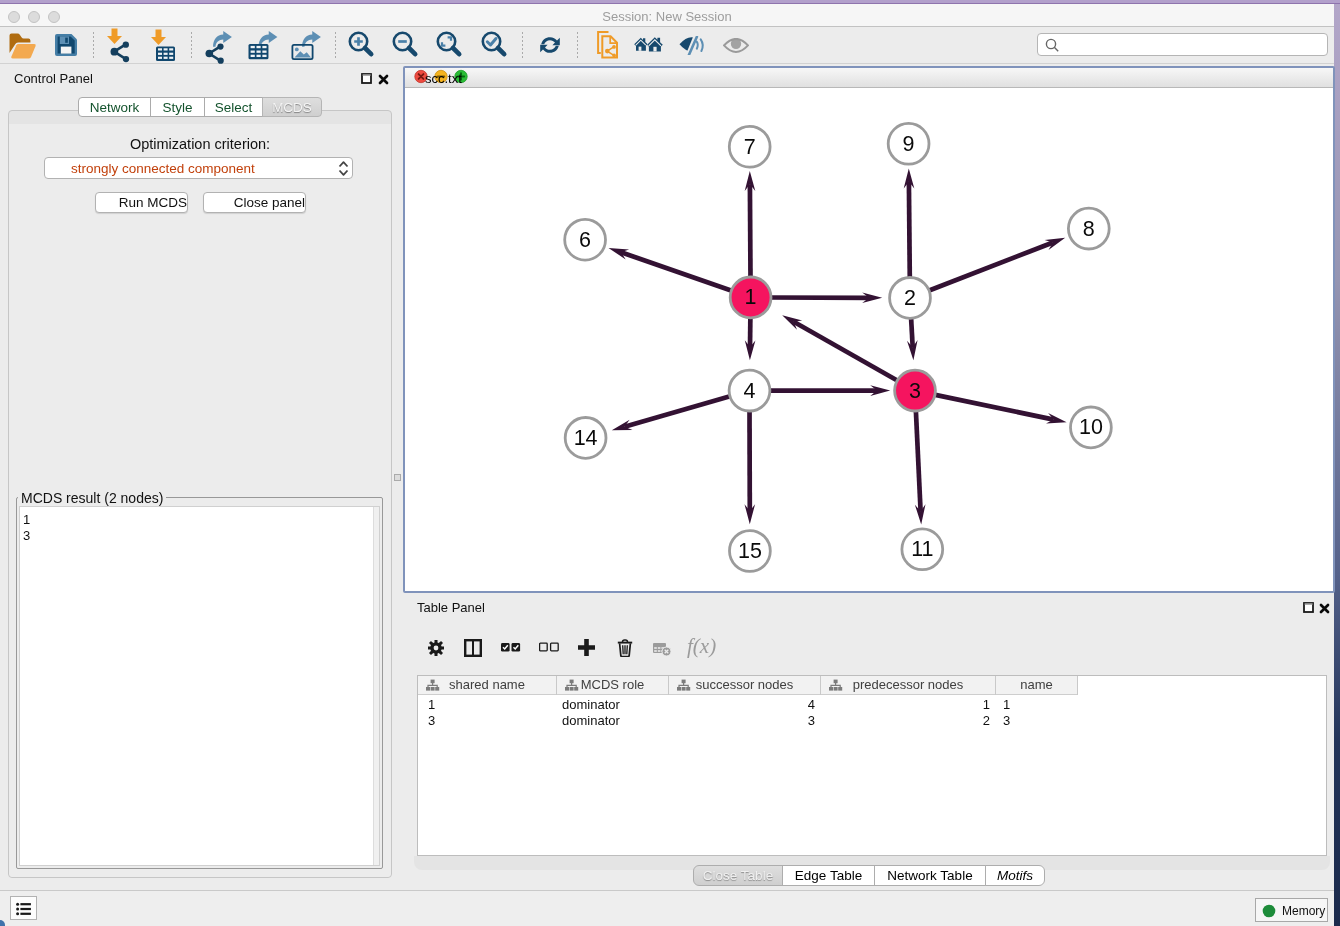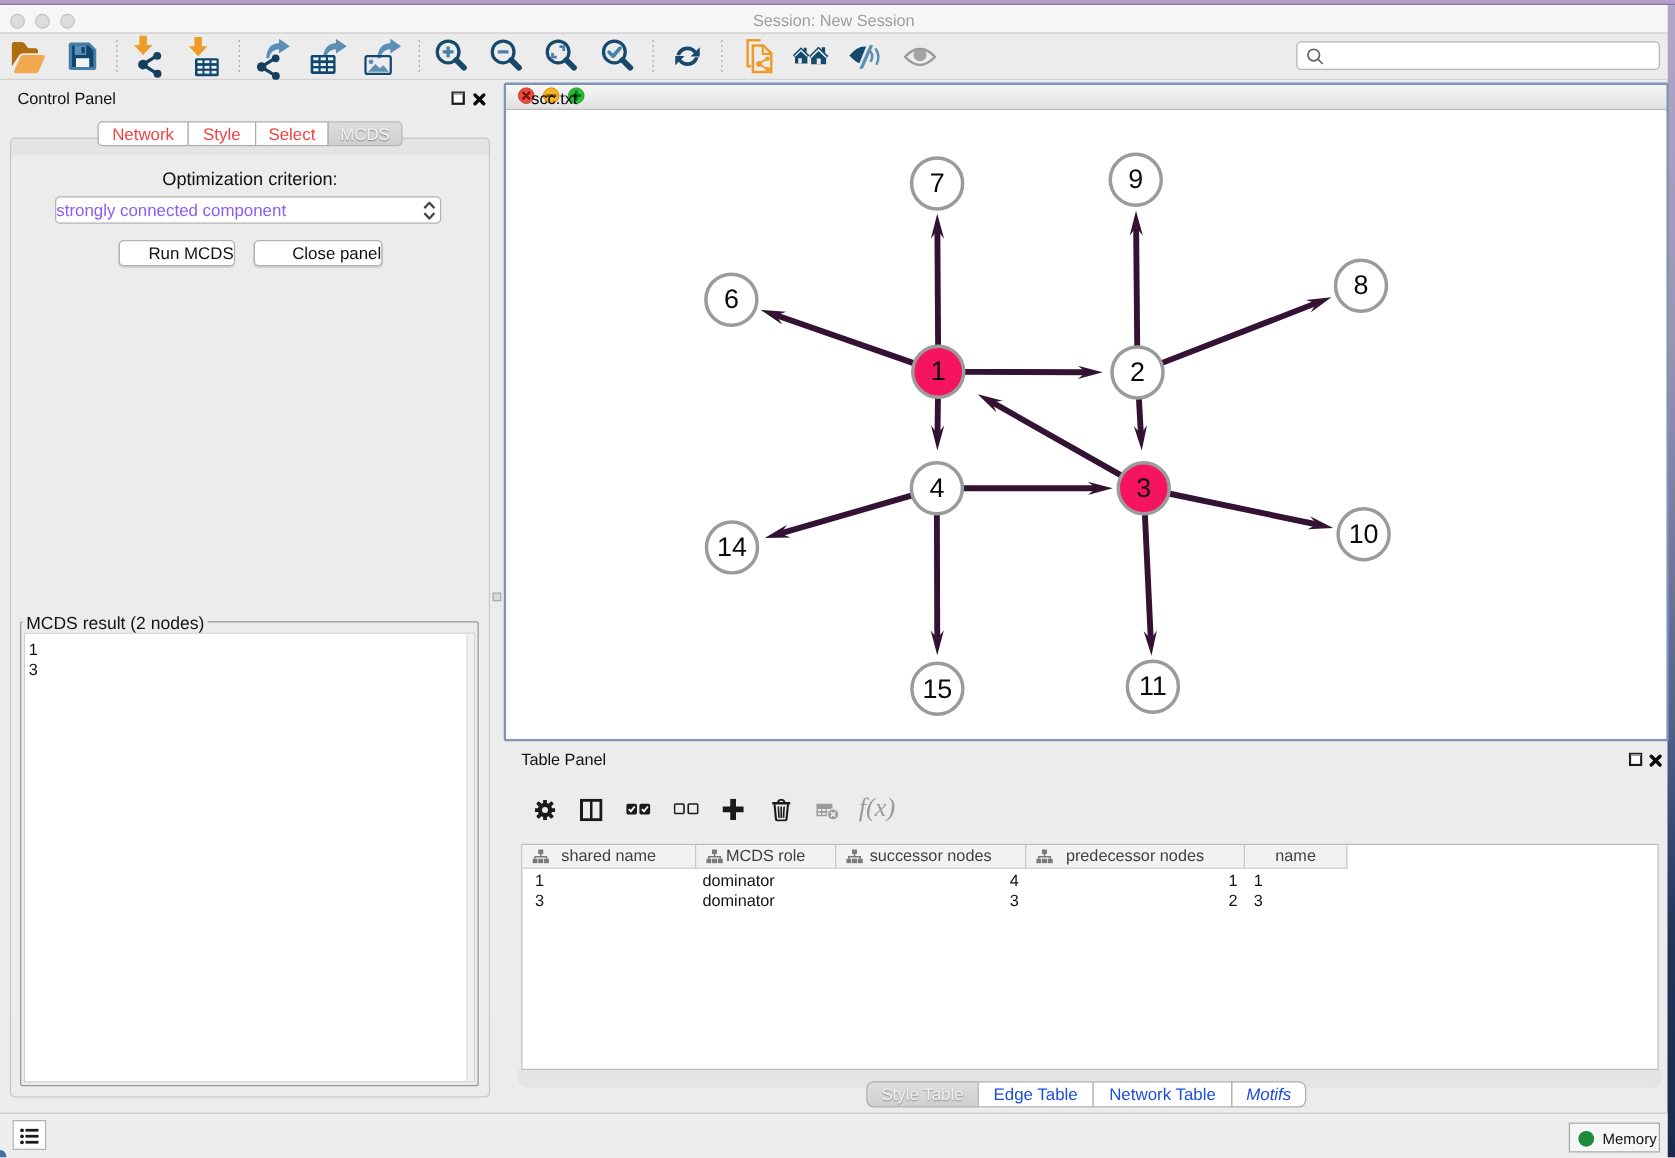--- a/index.html
+++ b/index.html
@@ -21,23 +21,23 @@
   #toolbar { left:0; top:27px; width:1334px; height:37px; background:#ececec; border-bottom:1px solid #d2d2d2; }
   .tb-sep { position:absolute; top:5px; height:26px; width:1px;
     background-image:linear-gradient(#aaa 50%, rgba(255,255,255,0) 50%); background-size:1px 4px; }
   #search { position:absolute; left:1037px; top:33px; width:291px; height:23px; background:#fff; border:1px solid #b5b5b5; border-radius:4px; }
 
   
   #cpanel-title { left:14px; top:71px; font-size:13px; color:#111; }
   #cp-box { left:8px; top:110px; width:384px; height:768px; background:#e4e4e4; border:1px solid #c6c6c6; border-radius:4px; }
   #cp-inner { left:9px; top:124px; width:382px; height:753px; background:#ececec; border-radius:0 0 4px 4px; }
   #cp-tabs { left:78px; top:97px; height:20px; }
-  .cptab { position:absolute; top:0; height:20px; background:#fff; border:1px solid #ababab; font-size:13.5px; color:#ef4444; text-align:center; line-height:19px; }
+  .cptab { position:absolute; top:0; height:20px; background:#fff; border:1px solid #ababab; font-size:13.5px; color:#14532d; text-align:center; line-height:19px; }
   #opt-label { left:0; top:136px; width:400px; text-align:center; font-size:14.5px; color:#111; }
-  #combo { left:44px; top:157px; width:309px; height:22px; background:#fff; border:1px solid #b2b2b2; border-radius:4px; font-size:13.5px; color:#8b5cf6; line-height:21px; }
+  #combo { left:44px; top:157px; width:309px; height:22px; background:#fff; border:1px solid #b2b2b2; border-radius:4px; font-size:13.5px; color:#c2410c; line-height:21px; padding-left:26px; }
   .btn { position:absolute; height:21px; background:#fff; border:1px solid #b2b2b2; border-radius:4px; font-size:13.5px; color:#111; text-align:right; line-height:20px; box-shadow:0 1px 1px rgba(0,0,0,0.12); }
   #fieldset { left:16px; top:497px; width:367px; height:372px; border:1px solid #989898; border-radius:2px; }
   #fs-legend { left:18px; top:490px; background:#ececec; padding:0 3px; font-size:14px; color:#111; }
   #fs-white { left:19px; top:506px; width:361px; height:360px; background:#fff; border:1px solid #d0d0d0; }
   #fs-scroll { left:373px; top:507px; width:6px; height:358px; background:#f0f0f0; border-left:1px solid #ddd; }
 
   
   .split-handle { position:absolute; width:7px; height:7px; background:#dcdcdc; border:1px solid #aaa; }
 
   
@@ -47,21 +47,21 @@
 
   
   #tp-title { left:417px; top:600px; font-size:13px; color:#111; }
   #tablewrap { left:417px; top:675px; width:910px; height:181px; background:#fff; border:1px solid #bdbdbd; }
   #thead { position:absolute; left:0; top:0; width:660px; height:19px; background:#f2f2f2; border-bottom:1px solid #cecece; }
   .thcell { position:absolute; top:0; height:19px; border-right:1px solid #c9c9c9; font-size:13px; color:#404040; text-align:center; line-height:18px; }
   .trow { position:absolute; font-size:13px; color:#111; height:16px; line-height:16px; }
 
   
   #btabs { left:693px; top:865px; height:21px; }
-  .btab { position:absolute; top:0; height:21px; background:#fff; border:1px solid #adadad; font-size:13.5px; color:#1d4ed8; text-align:center; line-height:20px; }
+  .btab { position:absolute; top:0; height:21px; background:#fff; border:1px solid #adadad; font-size:13.5px; color:#000000; text-align:center; line-height:20px; }
 
   
   #statusbar { left:0; top:890px; width:1334px; height:36px; background:#eeeeee; border-top:1px solid #c9c9c9; }
   #memibtn { position:absolute; left:1255px; top:7px; width:73px; height:24px; background:#f6f6f6; border:1px solid #a8a8a8; font-size:12px; color:#111; }
   #listbtn { position:absolute; left:10px; top:5px; width:27px; height:24px; background:#fdfdfd; border:1px solid #b2b2b2; }
 </style>
 </head>
 <body>
 <div class="abs" id="topstrip"></div>
 <div class="abs" id="rightstrip"></div>
@@ -451,21 +451,21 @@
     <div class="trow" style="left:403px; top:21px; width:169px; text-align:right;">1</div>
     <div class="trow" style="left:585px; top:21px;">1</div>
     <div class="trow" style="left:10px; top:37px;">3</div>
     <div class="trow" style="left:144px; top:37px;">dominator</div>
     <div class="trow" style="left:251px; top:37px; width:146px; text-align:right;">3</div>
     <div class="trow" style="left:403px; top:37px; width:169px; text-align:right;">2</div>
     <div class="trow" style="left:585px; top:37px;">3</div>
 </div>
 
 <div class="abs" id="btabs">
-  <div class="btab" style="left:0; width:90px; border-radius:6px 0 0 6px; background:linear-gradient(#dedede,#cfcfcf); color:#f0f0f0; text-shadow:0 1px 1px rgba(130,130,130,0.9);">Style Table</div>
+  <div class="btab" style="left:0; width:90px; border-radius:6px 0 0 6px; background:linear-gradient(#dedede,#cfcfcf); color:#f0f0f0; text-shadow:0 1px 1px rgba(130,130,130,0.9);">Close Table</div>
   <div class="btab" style="left:89px; width:93px;">Edge Table</div>
   <div class="btab" style="left:181px; width:112px;">Network Table</div>
   <div class="btab" style="left:292px; width:60px; border-radius:0 6px 6px 0;font-style:italic;">Motifs</div>
 </div>
 
 <div class="abs" id="statusbar">
   <div id="listbtn">
     <svg class="abs" style="left:5px; top:5px;" width="15" height="14" viewBox="0 0 15 14">
       <g fill="#1a1a1a">
         <circle cx="1.6" cy="2.2" r="1.5"></circle>

